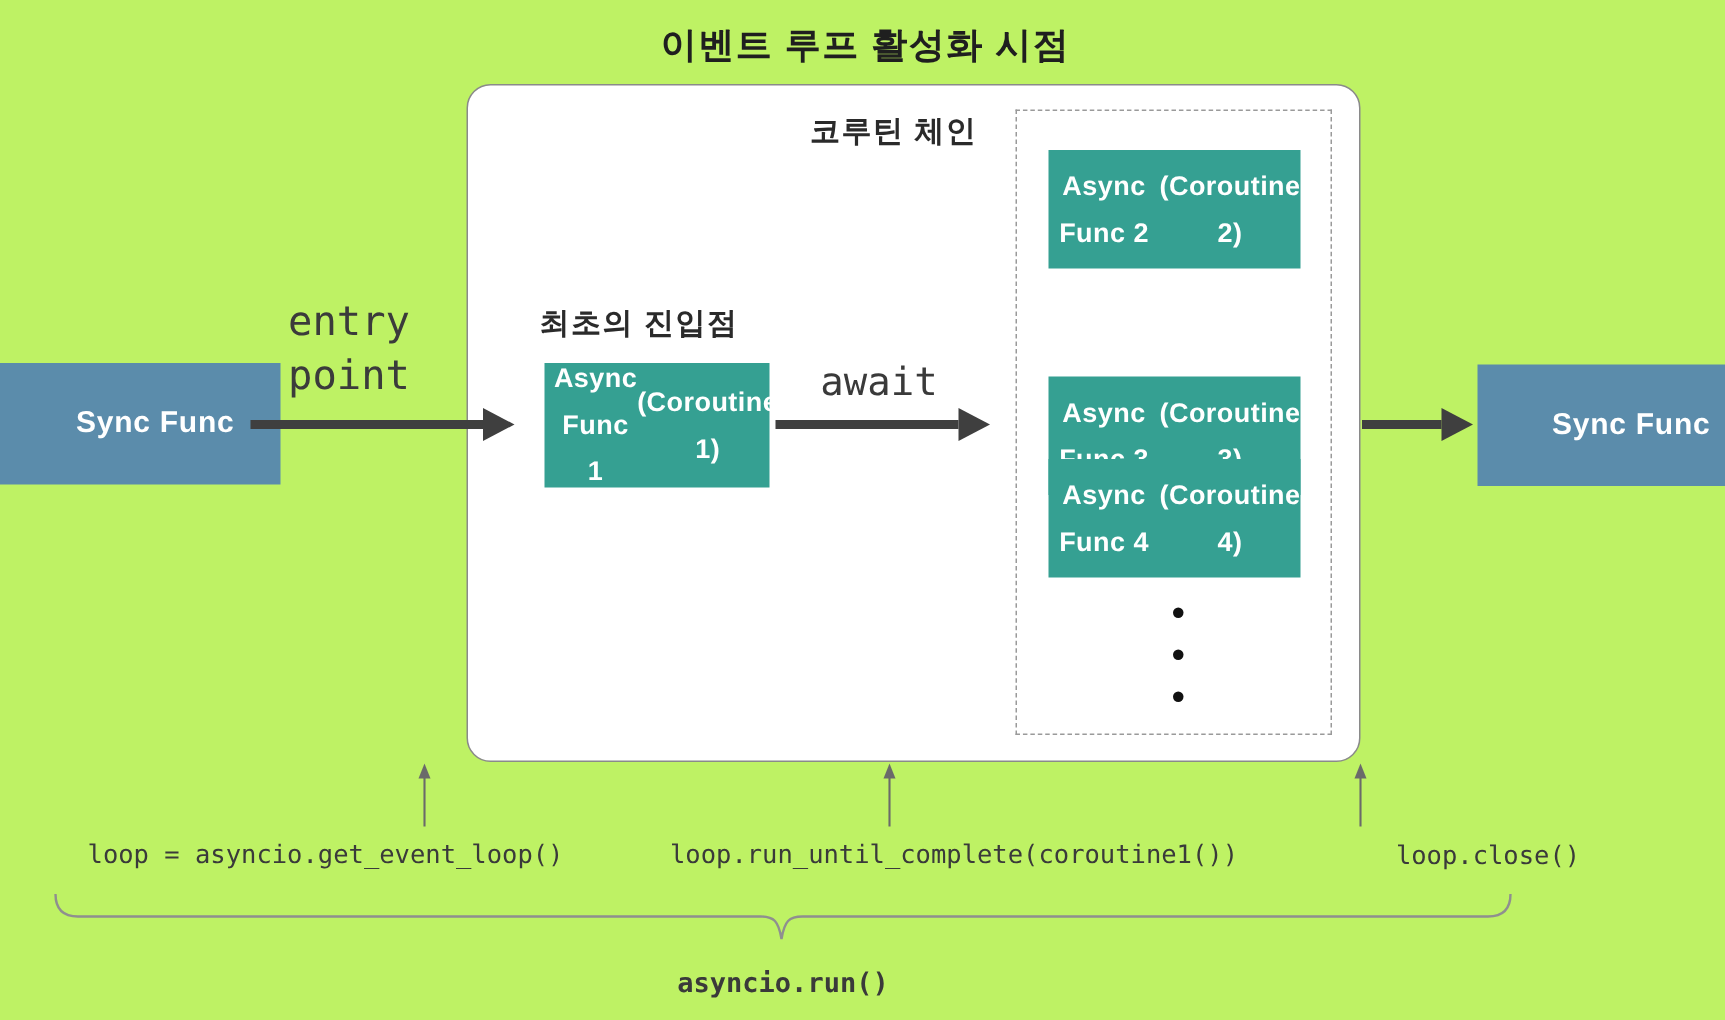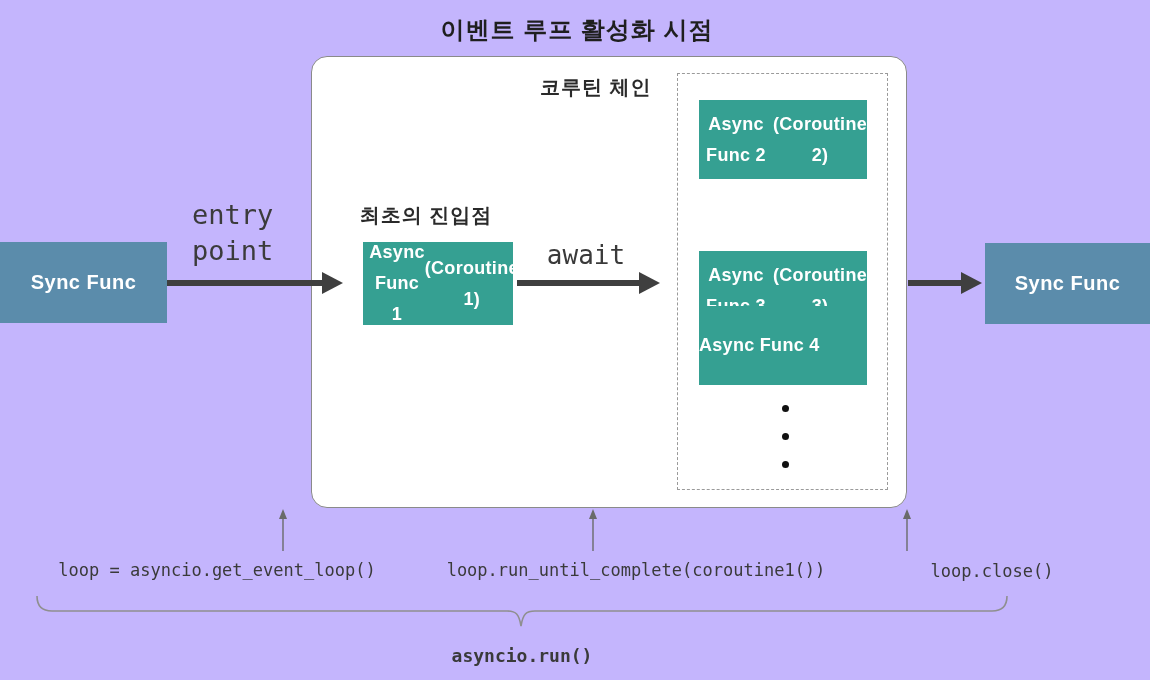--- a/index.html
+++ b/index.html
@@ -1,17 +1,17 @@
 <!DOCTYPE html>
 <html><head>
 <meta charset="utf-8">
 <style>
   html,body{margin:0;padding:0;background:#ffffff;}
   #canvas{
-    position:relative;width:1150px;height:680px;background:#c4b5fd;overflow:hidden;
+    position:relative;width:1150px;height:680px;background:#bef264;overflow:hidden;
     font-family:"Liberation Sans",sans-serif;
   }
   .abs{position:absolute;}
   .ctr{transform:translateX(-50%);}
   
   .kr-title{font-size:24px;font-weight:700;color:#1f1f1f;letter-spacing:1px;white-space:nowrap;}
   .kr-label{font-size:20px;font-weight:700;color:#2a2a2a;letter-spacing:1px;white-space:nowrap;}
   
   .bigbox{
     left:311px;top:56px;width:596px;height:452px;
@@ -22,21 +22,21 @@
     border:1.2px dashed #9a9a9a;box-sizing:border-box;
   }
   .funcbox{
     background:#35a092;color:#ffffff;text-align:center;
     display:flex;flex-direction:row;justify-content:center;align-items:center;
     font-size:18px;letter-spacing:.3px;line-height:31px;font-weight:600;
   }
   .chainbox{left:699px;width:168px;height:79px;}
   .syncbox{
     background:#5b8cab;color:#ffffff;display:flex;align-items:center;justify-content:center;
-    font-size:20px;letter-spacing:.5px;font-weight:600;
+    font-size:20px;letter-spacing:.5px;font-weight:600;padding-left:20px;
   }
   .mono{font-family:"DejaVu Sans Mono","Liberation Mono",monospace;color:#3a3a3a;white-space:nowrap;}
   .arrow-word{font-size:27px;line-height:36px;color:#3b3b3b;}
   .code{font-size:17px;margin-left:40px;}
   .dot{position:absolute;width:7px;height:7px;border-radius:50%;background:#111;left:782px;}
   svg{position:absolute;left:0;top:0;pointer-events:none;}
 </style>
 </head>
 <body>
 
@@ -53,20 +53,21 @@
   <div class="abs funcbox chainbox" style="top:100px;">
     <span>Async Func 2</span>
     <span>(Coroutine 2)</span>
   </div>
   <div class="abs funcbox chainbox" style="top:203px;margin-top:48px;">
     <span>Async Func 3</span>
     <span>(Coroutine 3)</span>
   </div>
   <div class="abs funcbox chainbox" style="top:306px;justify-content:space-between;">
     <span>Async Func 4</span>
+    <span>(Coroutine 4)</span>
   </div>
 
   <div>
     <div class="dot" style="top:405px;"></div>
     <div class="dot" style="top:433px;"></div>
     <div class="dot" style="top:461px;"></div>
   </div>
 
   <div class="abs ctr kr-label" style="left:426px;top:202px;">최초의 진입점</div>
 

